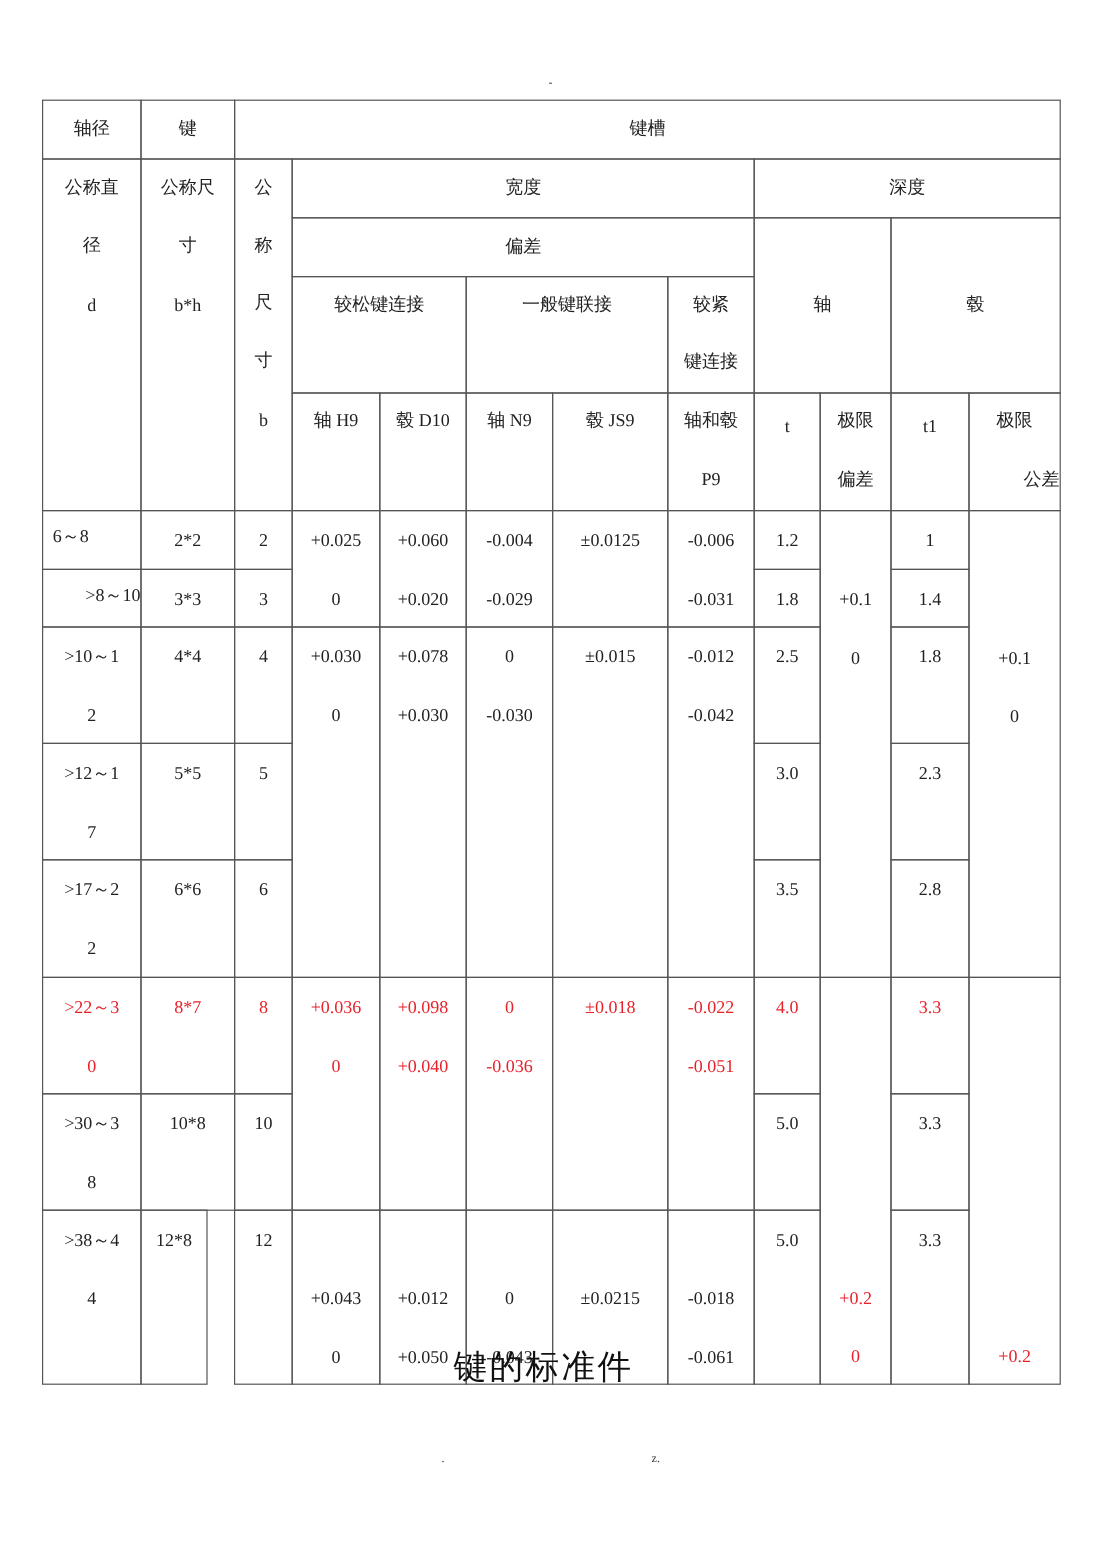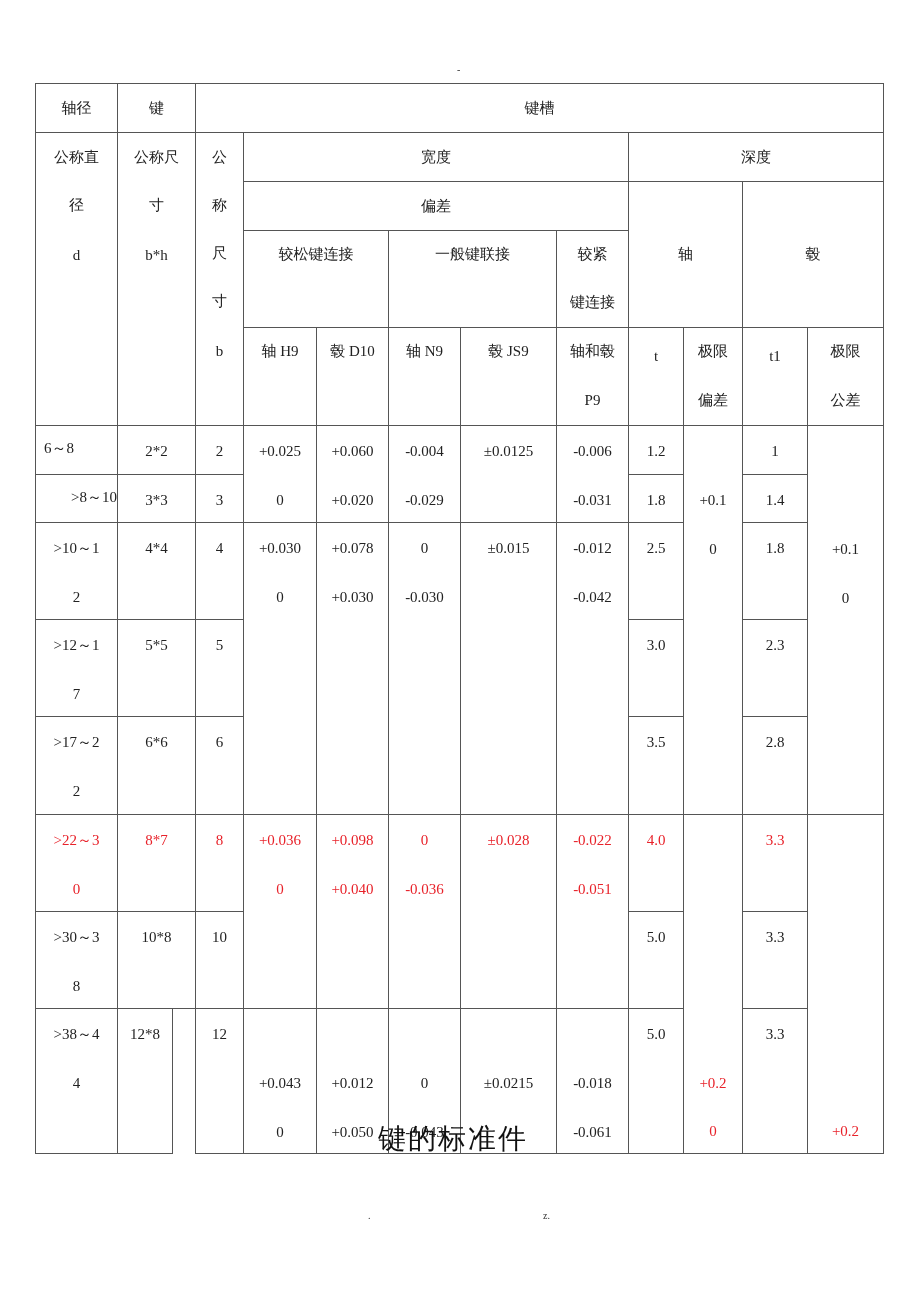--- a/index.html
+++ b/index.html
@@ -97,21 +97,21 @@
   </div>
   <div class="cell" style="left:684px;top:328px;width:60px;height:99px;">
     <span class="ln" style="top:13px;">极限</span>
     <span class="ln" style="top:62px;">偏差</span>
   </div>
   <div class="cell" style="left:743px;top:328px;width:66px;height:99px;">
     <span class="ln" style="top:18px;">t1</span>
   </div>
   <div class="cell" style="left:808px;top:328px;width:77px;height:99px;">
     <span class="ln" style="top:13px;">极限</span>
-    <span class="ln" style="top:62px;">公差</span>
+    <span class="ln" style="top:62px;text-align:right;">公差</span>
   </div>
 
   <div class="cell left" style="left:36px;top:426px;width:83px;height:50px;">
     <span class="ln" style="top:12px;left:8px;text-align:left;">6～8</span>
   </div>
   <div class="cell" style="left:118px;top:426px;width:79px;height:50px;">
       <span class="ln" style="top:15px;">2*2</span>
     </div>
   <div class="cell" style="left:196px;top:426px;width:49px;height:50px;">
       <span class="ln" style="top:15px;">2</span>
@@ -287,21 +287,21 @@
   </div>
   <div class="cell red" style="left:317px;top:815px;width:73px;height:195px;">
     <span class="ln" style="top:15px;">+0.098</span>
     <span class="ln" style="top:64px;">+0.040</span>
   </div>
   <div class="cell red" style="left:389px;top:815px;width:73px;height:195px;">
     <span class="ln" style="top:15px;">0</span>
     <span class="ln" style="top:64px;">-0.036</span>
   </div>
   <div class="cell red" style="left:461px;top:815px;width:97px;height:195px;">
-    <span class="ln" style="top:15px;">±0.028</span>
+    <span class="ln" style="top:15px;">±0.018</span>
   </div>
   <div class="cell red" style="left:557px;top:815px;width:73px;height:195px;">
     <span class="ln" style="top:15px;">-0.022</span>
     <span class="ln" style="top:64px;">-0.051</span>
   </div>
 
   <div class="cell" style="left:244px;top:1009px;width:74px;height:146px;">
     <span class="ln" style="top:64px;">+0.043</span>
     <span class="ln" style="top:113px;">0</span>
   </div>

